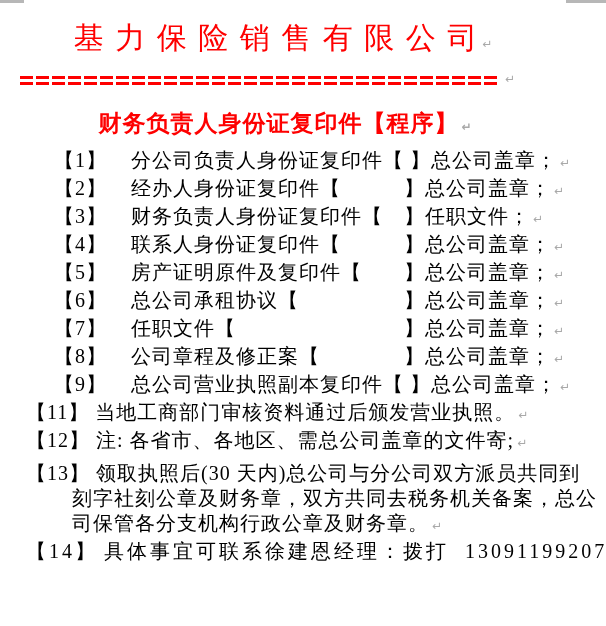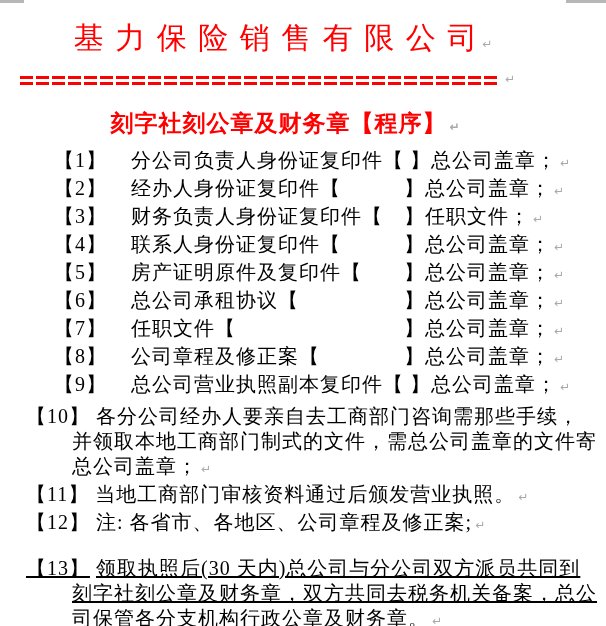--- a/index.html
+++ b/index.html
@@ -35,39 +35,39 @@
     color:#fe0000;text-align:center;white-space:pre;
   }
   .list{margin-top:9px;font-size:20px;line-height:25px;letter-spacing:1px;}
   .item.s{padding-left:54px;white-space:pre;}
   .item.s .num{display:inline-block;width:77px;}
   .item.w{padding-left:72px;}
   .item.w .ln{white-space:pre;}
   .item.w .ln.first{margin-left:-46px;}
   .item.w .num{margin-right:6px;}
   .item.sp4{margin-top:4px;}
-  .item.sp5{margin-top:18px;text-decoration:underline;}
+  .item.sp5{margin-top:5px;}
   .item.wide-ls .ln.first{letter-spacing:3px;}
 </style>
 </head>
 <body>
 
 <div class="page">
   <div class="edge l"></div>
   <div class="edge r"></div>
 
   <h1 class="title"><span>基 力 保 险 销 售 有 限 公 司</span><span class="pmark">↵</span></h1>
 
   <div class="sep">
     <div class="bar"></div>
     <div class="bar"></div>
     <span class="pmark">↵</span>
   </div>
 
-  <h2 class="heading"><span>刻字社刻公章及财务章【程序】</span><span class="pmark">↵</span></h2>
+  <h2 class="heading"><span>财务负责人身份证复印件【程序】</span><span class="pmark">↵</span></h2>
 
   <div class="list">
 
     <div class="item s"><span class="num">【1】</span><span>分公司负责人身份证复印件【 】总公司盖章；</span><span class="pmark">↵</span></div>
 
     <div class="item s"><span class="num">【2】</span><span>经办人身份证复印件【　　　】总公司盖章；</span><span class="pmark">↵</span></div>
 
     <div class="item s"><span class="num">【3】</span><span>财务负责人身份证复印件【　】任职文件；</span><span class="pmark">↵</span></div>
 
     <div class="item s"><span class="num">【4】</span><span>联系人身份证复印件【　　　】总公司盖章；</span><span class="pmark">↵</span></div>
@@ -75,32 +75,27 @@
     <div class="item s"><span class="num">【5】</span><span>房产证明原件及复印件【　　】总公司盖章；</span><span class="pmark">↵</span></div>
 
     <div class="item s"><span class="num">【6】</span><span>总公司承租协议【　　　　　】总公司盖章；</span><span class="pmark">↵</span></div>
 
     <div class="item s"><span class="num">【7】</span><span>任职文件【　　　　　　　　】总公司盖章；</span><span class="pmark">↵</span></div>
 
     <div class="item s"><span class="num">【8】</span><span>公司章程及修正案【　　　　】总公司盖章；</span><span class="pmark">↵</span></div>
 
     <div class="item s"><span class="num">【9】</span><span>总公司营业执照副本复印件【 】总公司盖章；</span><span class="pmark">↵</span></div>
 
-    <div class="item w sp4">
-      <div class="ln first"><span class="num">【10】</span><span>各分公司经办人要亲自去工商部门咨询需那些手续，</span></div>
-      <div class="ln"><span>并领取本地工商部门制式的文件，需总公司盖章的文件寄</span></div>
-      <div class="ln"><span>总公司盖章；</span><span class="pmark">↵</span></div>
-    </div>
 
     <div class="item w">
       <div class="ln first"><span class="num">【11】</span><span>当地工商部门审核资料通过后颁发营业执照。</span><span class="pmark">↵</span></div>
     </div>
 
     <div class="item w">
-      <div class="ln first"><span class="num">【12】</span><span>注: 各省市、各地区、公司章程及修正案;</span><span class="pmark">↵</span></div>
+      <div class="ln first"><span class="num">【12】</span><span>注: 各省市、各地区、需总公司盖章的文件寄;</span><span class="pmark">↵</span></div>
     </div>
 
     <div class="item w sp5">
       <div class="ln first"><span class="num">【13】</span><span>领取执照后(30 天内)总公司与分公司双方派员共同到</span></div>
       <div class="ln"><span>刻字社刻公章及财务章，双方共同去税务机关备案，总公</span></div>
       <div class="ln"><span>司保管各分支机构行政公章及财务章。</span><span class="pmark">↵</span></div>
     </div>
 
     <div class="item w wide-ls">
       <div class="ln first"><span class="num">【14】</span><span>具体事宜可联系徐建恩经理：拨打  13091199207。</span></div>

